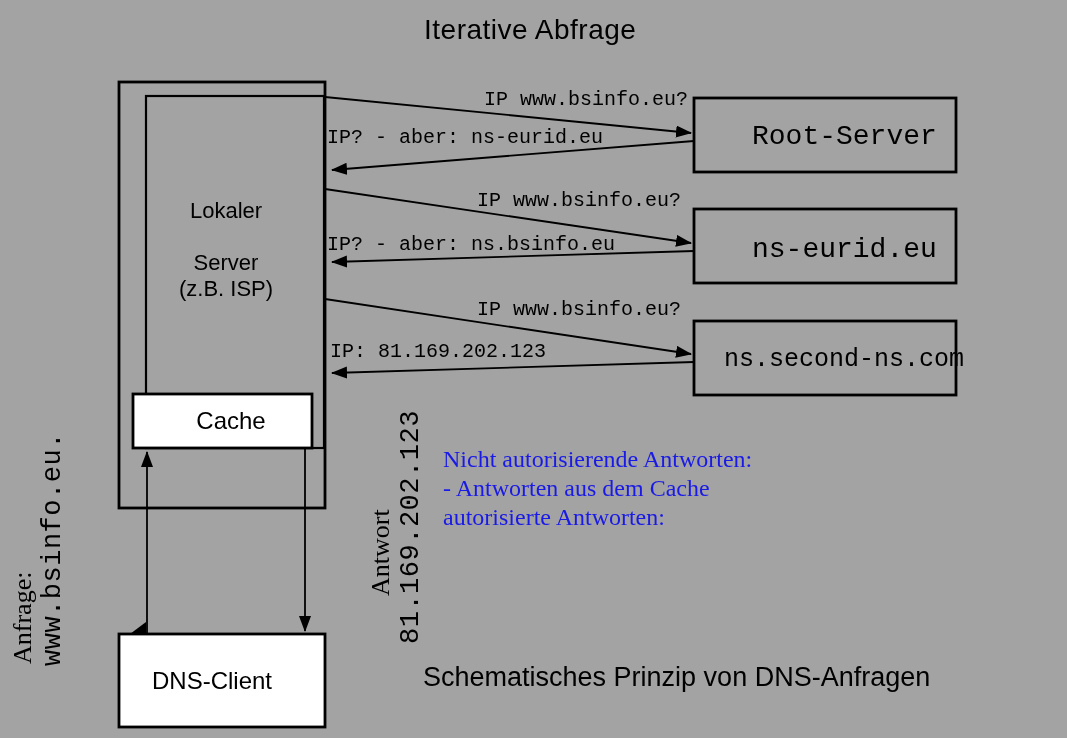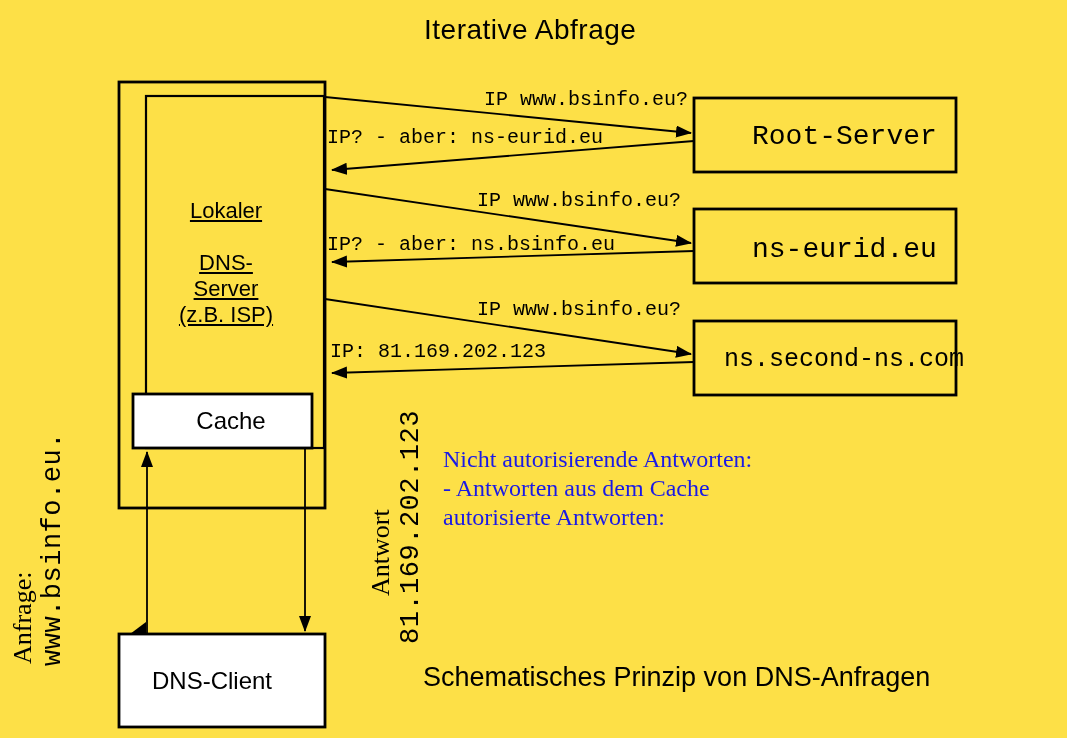--- a/index.html
+++ b/index.html
@@ -1,18 +1,18 @@
 <!DOCTYPE html>
 <html style="--note-blue: #1a1ae6; --ink: #000000;"><head>
 <meta charset="utf-8">
 <style>
   :root { --note-blue: #1a1ae6; --ink: #000000; }
   html,body { margin:0; padding:0; background:#ffffff; }
   .stage {
-    position:relative; width:1067px; height:738px; background:#fde047;
+    position:relative; width:1067px; height:738px; background:#a3a3a3;
     font-family:"Liberation Sans", sans-serif; color:var(--ink);
     overflow:hidden;
   }
   .abs { position:absolute; white-space:nowrap; }
   .mono { font-family:"Liberation Mono","DejaVu Sans Mono",monospace; }
   .serif{ font-family:"Liberation Serif","DejaVu Serif",serif; }
   .title { font-size:28px; letter-spacing:0.5px; }
   .caption { font-size:27px; }
   .arrowlbl { font-size:20px; }
   .srvlbl { font-size:28px; }
@@ -70,23 +70,22 @@
   <div class="abs mono arrowlbl" style="left:477px; top:189px;">IP www.bsinfo.eu?</div>
   <div class="abs mono arrowlbl" style="left:327px; top:233px;">IP? - aber: ns.bsinfo.eu</div>
 
   <div class="abs mono arrowlbl" style="left:477px; top:298px;">IP www.bsinfo.eu?</div>
   <div class="abs mono arrowlbl" style="left:330px; top:340px;">IP: 81.169.202.123</div>
 
   <div class="abs mono srvlbl" style="left:752px; top:121px;">Root-Server</div>
   <div class="abs mono srvlbl" style="left:752px; top:234px;">ns-eurid.eu</div>
   <div class="abs mono srvlbl" style="left:724px; top:345px; font-size:25px;">ns.second-ns.com</div>
 
-  <div class="abs lokaler" style="left:146px; top:198px; width:160px;text-decoration:underline;">
+  <div class="abs lokaler" style="left:146px; top:198px; width:160px;">
     <span class="l1">Lokaler</span>
-    <span>DNS-</span>
     <span>Server</span>
     <span>(z.B. ISP)</span>
   </div>
 
   <div class="abs boxlbl" style="left:133px; top:407px; width:196px;">Cache</div>
 
   <div class="abs boxlbl" style="left:119px; top:667px; width:186px;">DNS-Client</div>
 
   <div class="vtext serif v-serif" style="left:8px; top:664px;">Anfrage:</div>
   <div class="vtext mono v-mono" style="left:38px; top:666px;">www.bsinfo.eu.</div>

